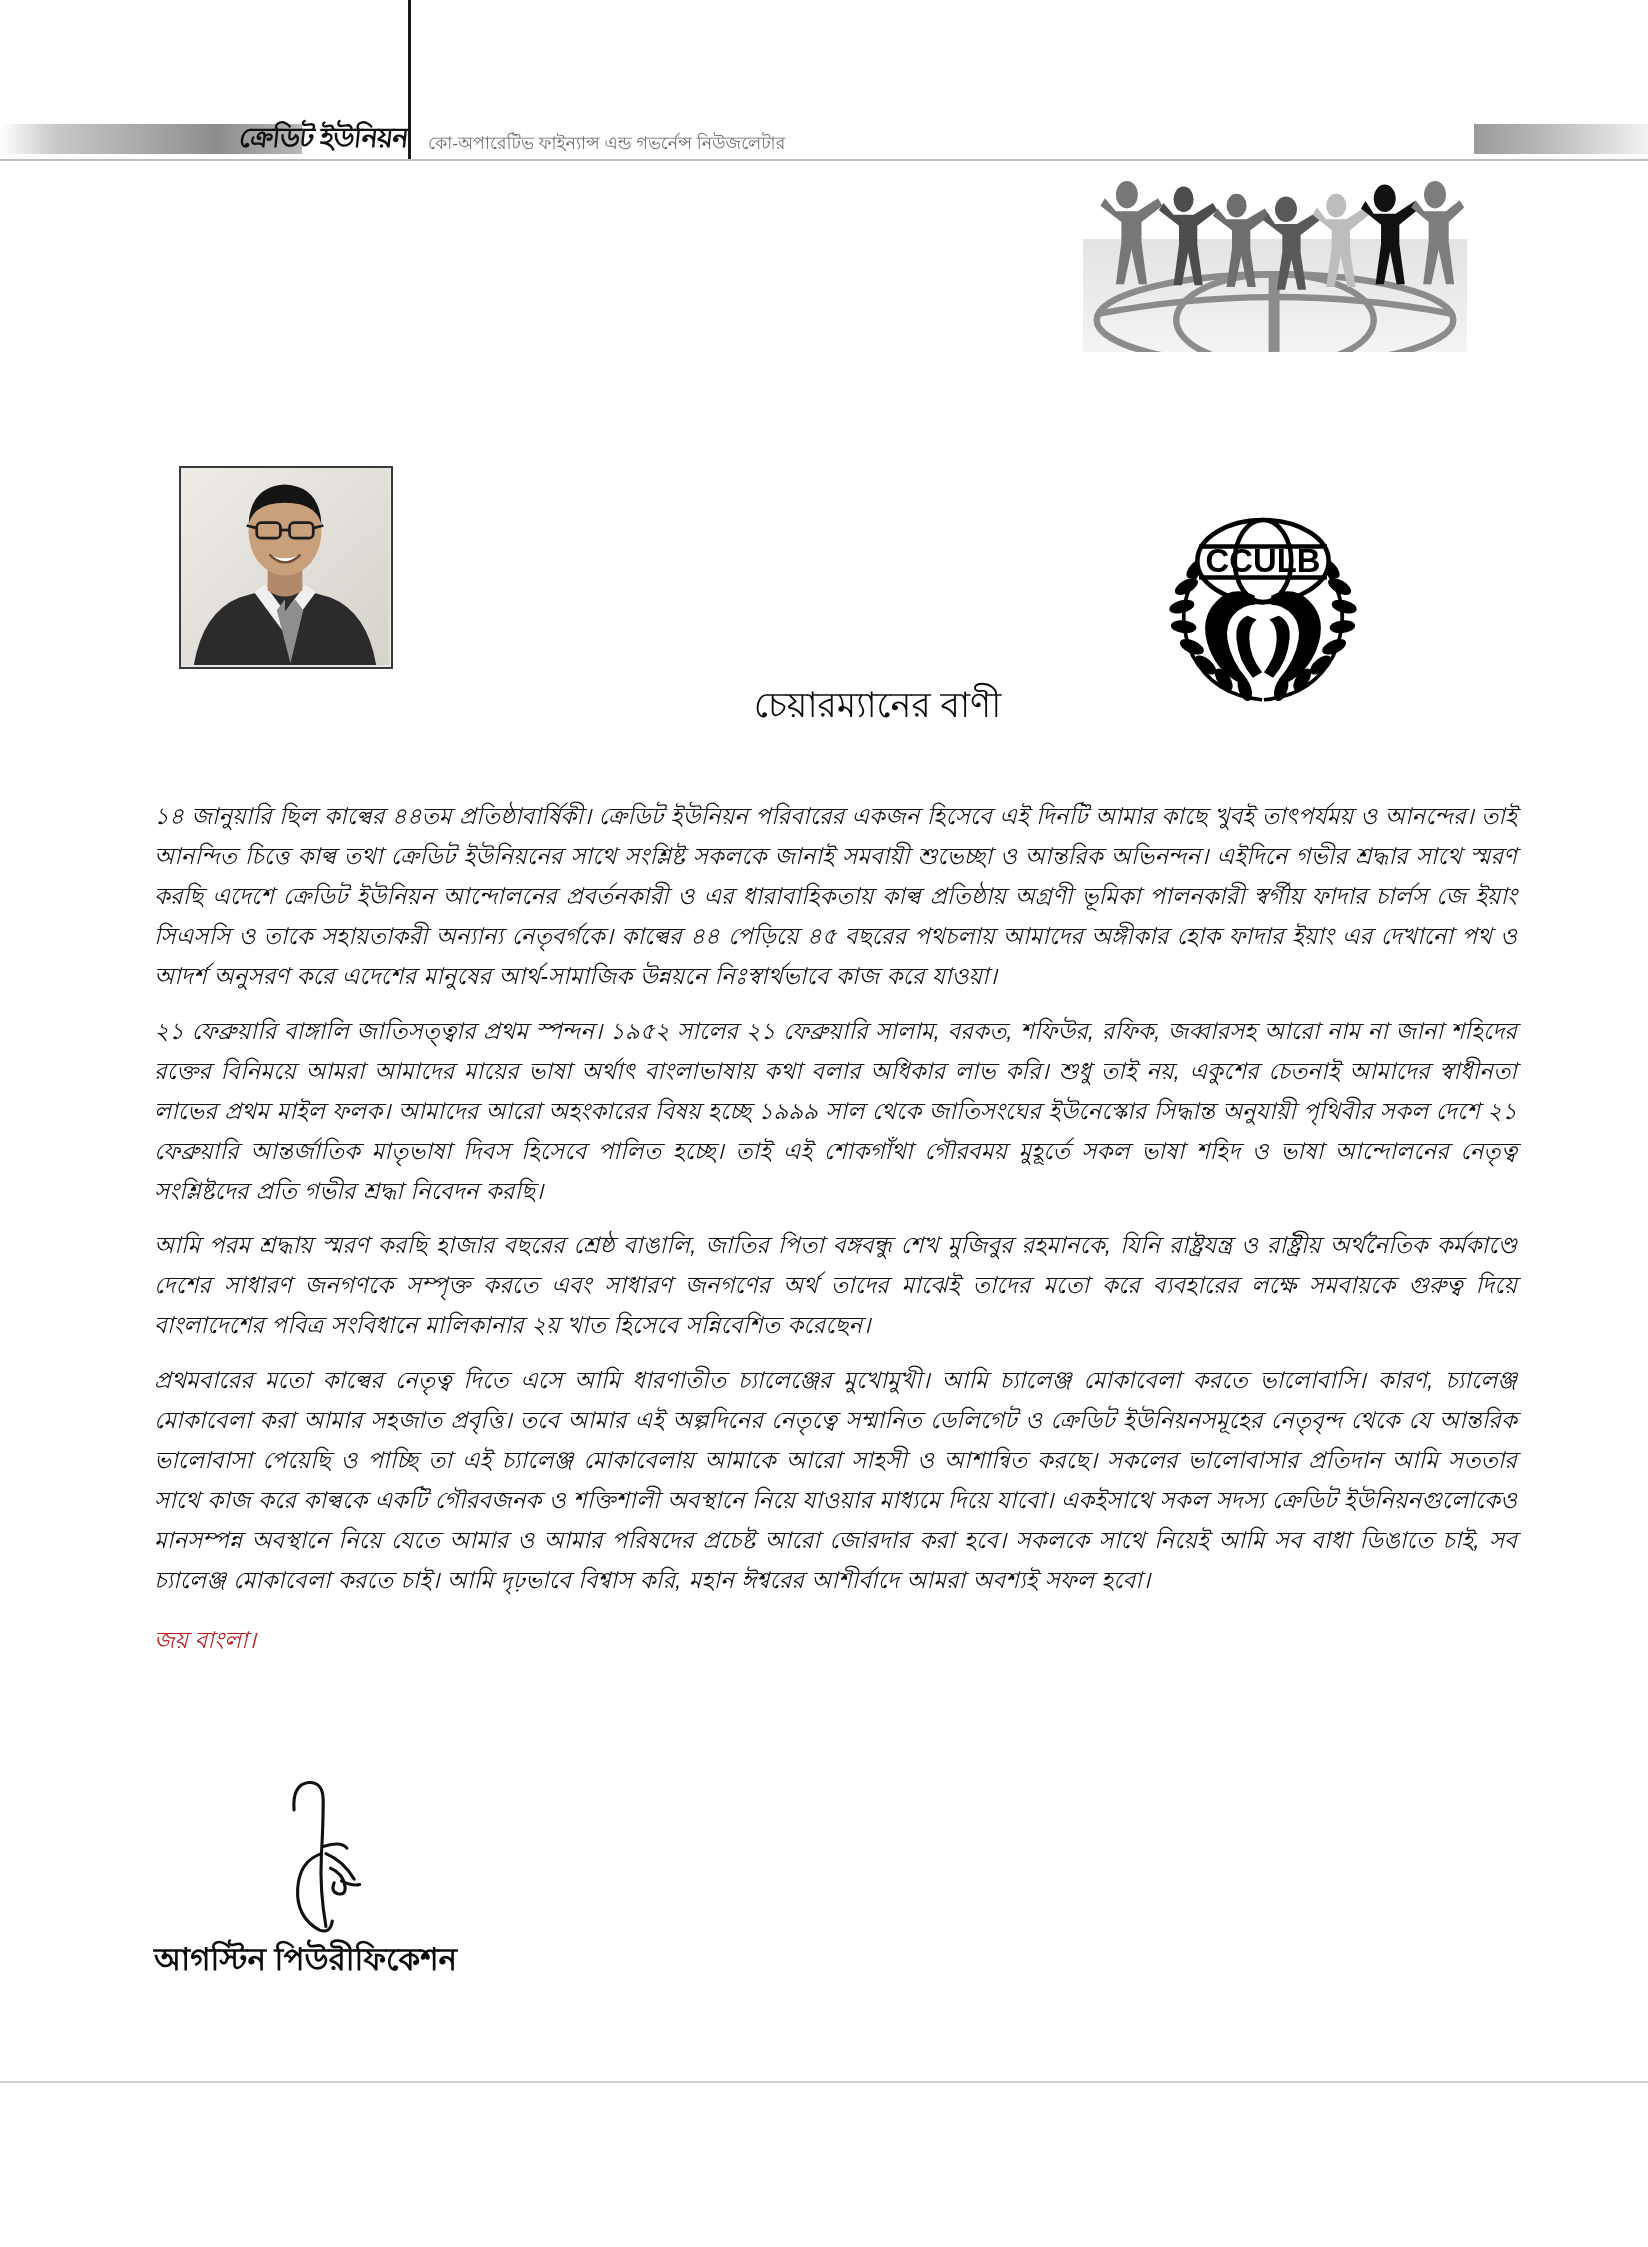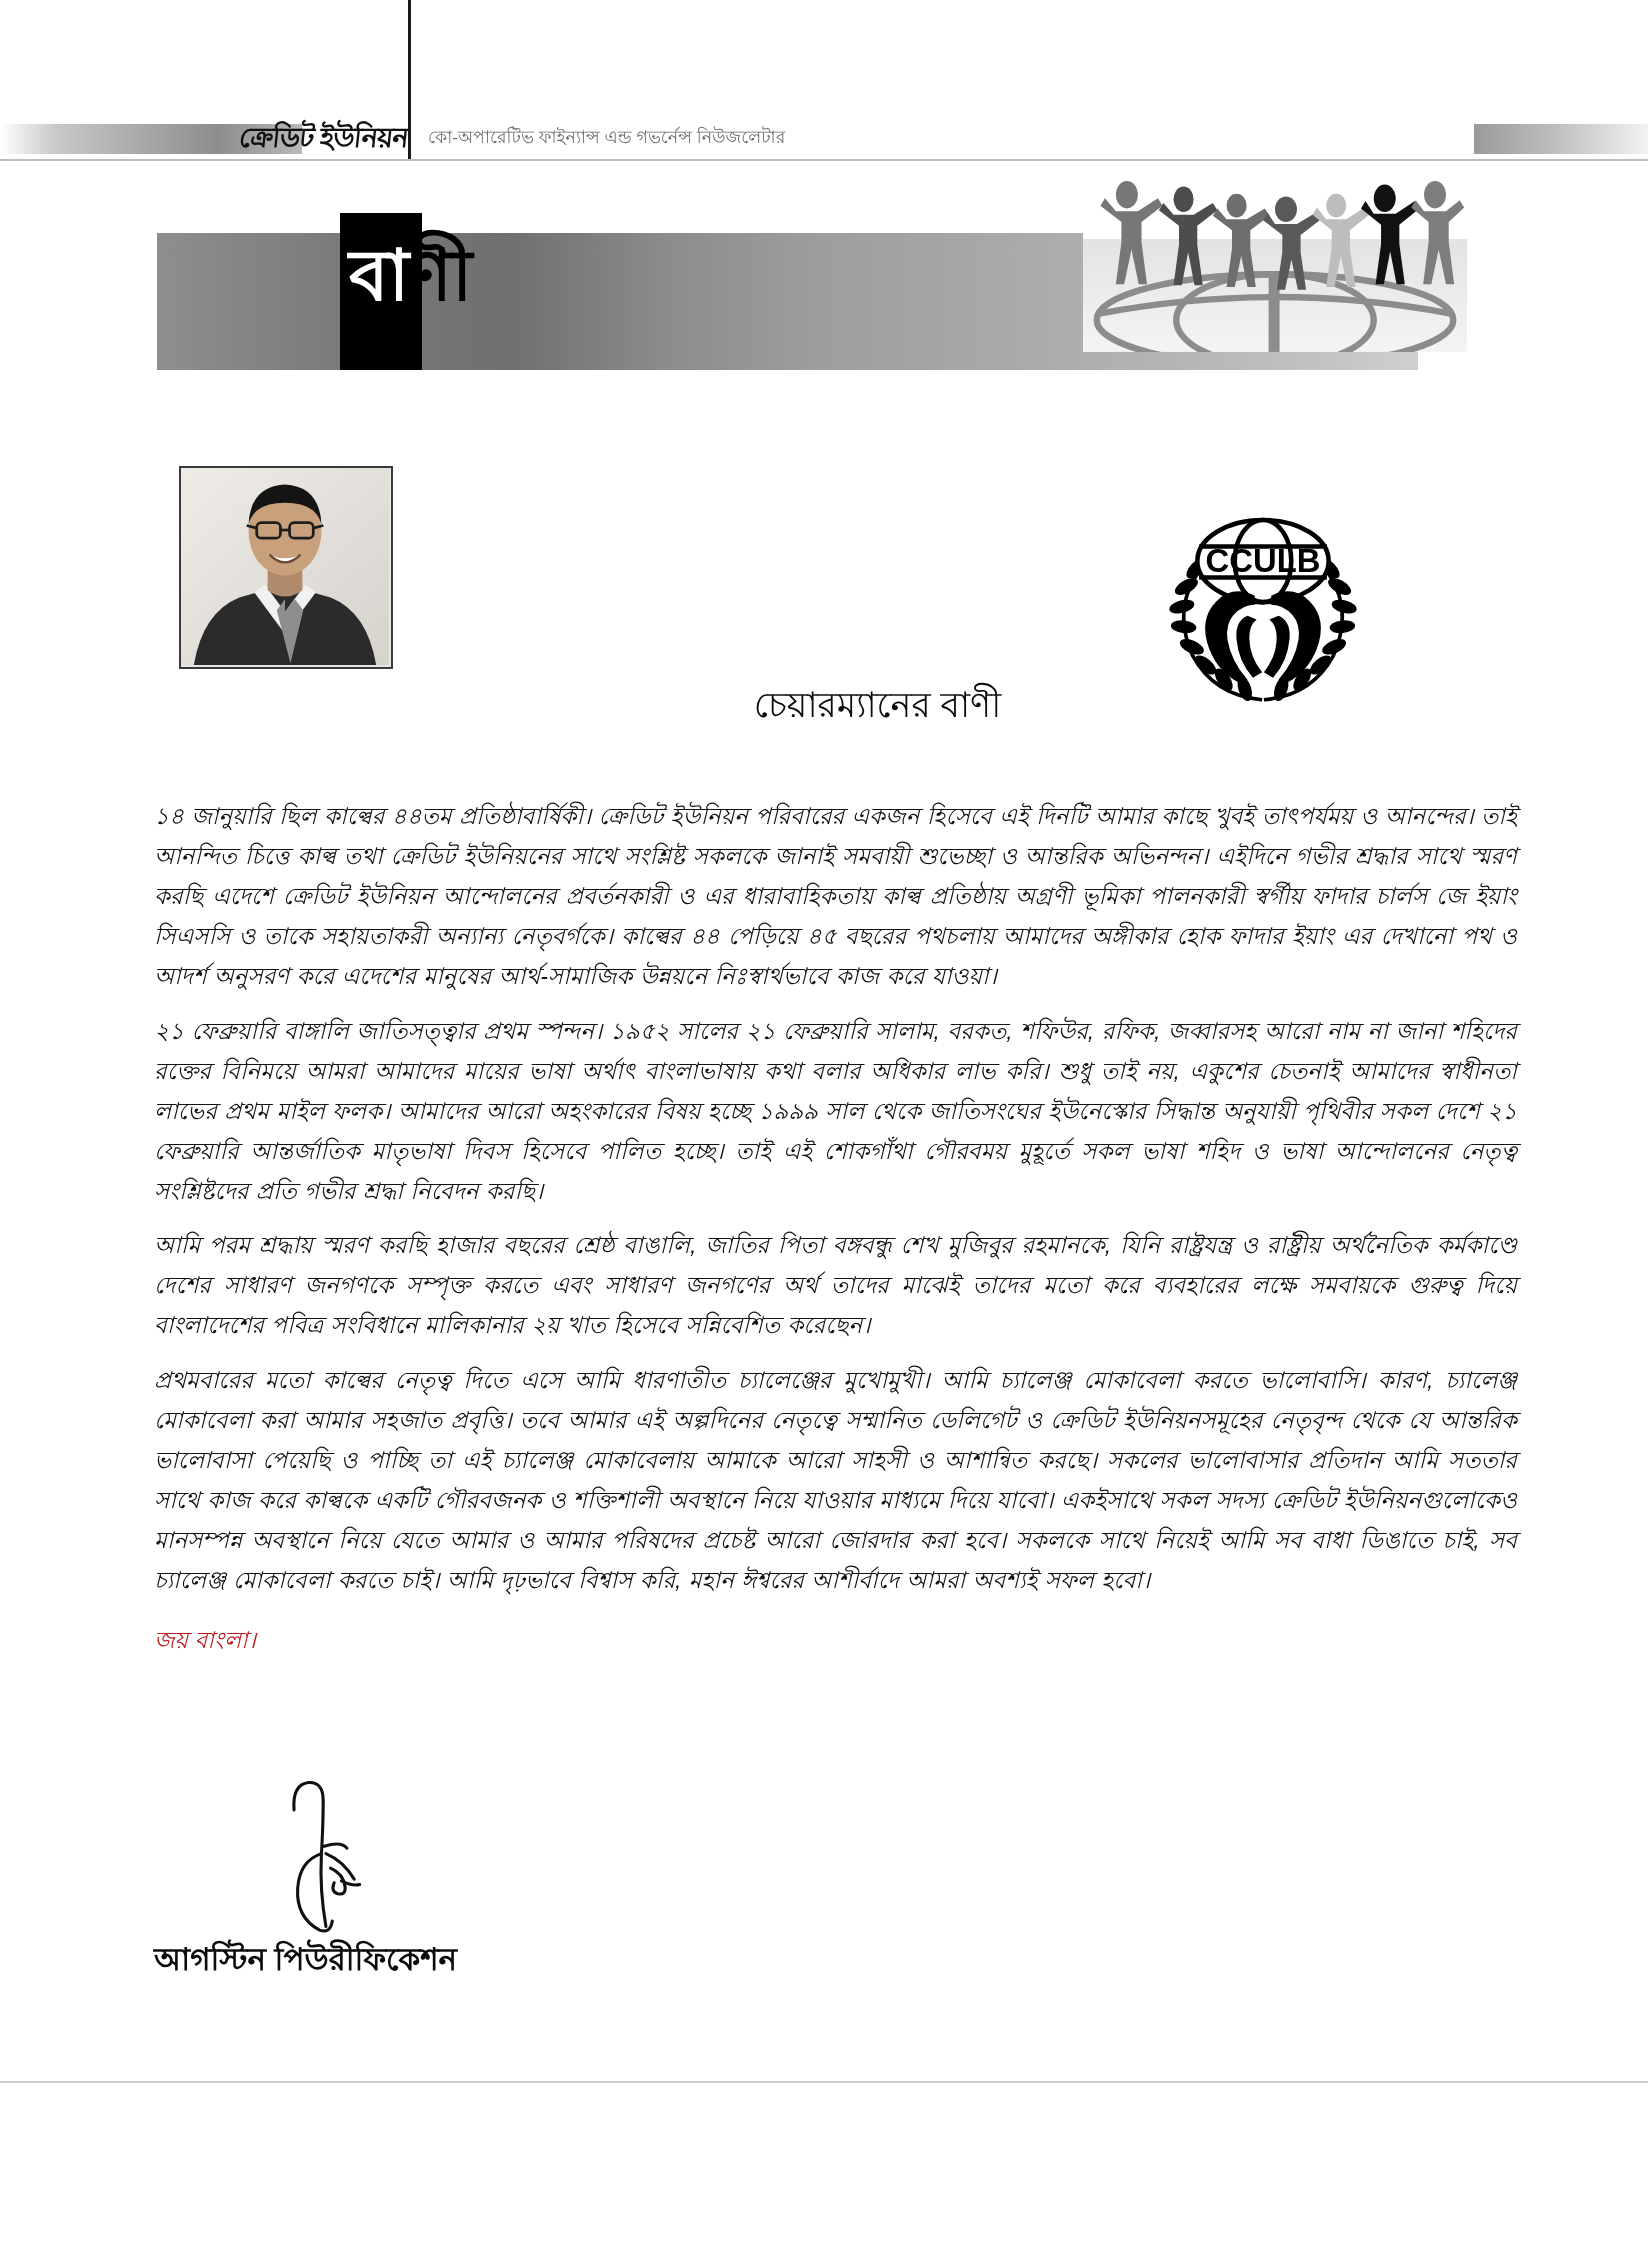--- a/index.html
+++ b/index.html
@@ -42,21 +42,21 @@
     position:absolute; left:239px; top:-3.7px;
     font-size:27.4px; font-weight:700; letter-spacing:-0.9px;
     color:#111; white-space:nowrap;
     transform:skewX(-6deg);
   }
   .mast-div{
     position:absolute; left:408px; top:0px;
     width:2.7px; height:38px; background:#1a1a1a;
   }
   .mast-sub{
-    position:absolute; left:428px; top:3px;
+    position:absolute; left:428px; top:9px;
     font-size:17.4px; color:#6d6d6d; white-space:nowrap;
   }
   .mast-underline{
     position:absolute; left:0; top:159px;
     width:1648px; height:1.8px; background:#bdbdbd;
   }
 
   
   .banner{
     position:absolute;
@@ -207,25 +207,20 @@
 
   <div class="masthead">
     <div class="mast-bar-left"></div>
     <div class="mast-bar-right"></div>
     <div class="mast-logo">ক্রেডিট ইউনিয়ন</div>
     <div class="mast-div"></div>
     <div class="mast-sub">কো-অপারেটিভ ফাইন্যান্স এন্ড গভর্নেন্স নিউজলেটার</div>
   </div>
   <div class="mast-underline"></div>
 
-  <div class="banner">
-    <div class="banner-grad"></div>
-    <div class="banner-blackbox"></div>
-    <div class="banner-word"><span>বা</span><span class="tail">ণী</span></div>
-  </div>
 
   <div class="people-art">
     <svg width="384" height="183" viewBox="0 0 420 200" xmlns="http://www.w3.org/2000/svg">
       <defs>
         <linearGradient id="bgGrad" x1="0" y1="0" x2="0" y2="1">
           <stop offset="0%" stop-color="#ffffff"></stop>
           <stop offset="38%" stop-color="#ffffff"></stop>
           <stop offset="38%" stop-color="#e3e3e3"></stop>
           <stop offset="100%" stop-color="#f4f4f4"></stop>
         </linearGradient>

